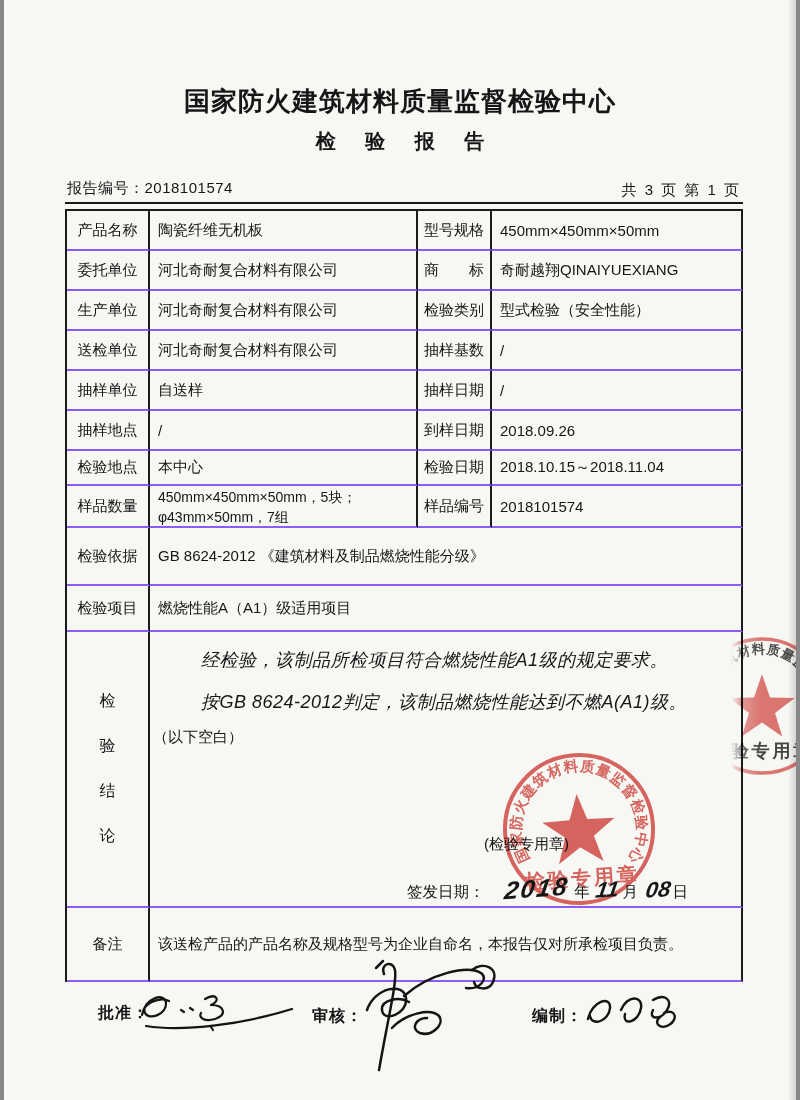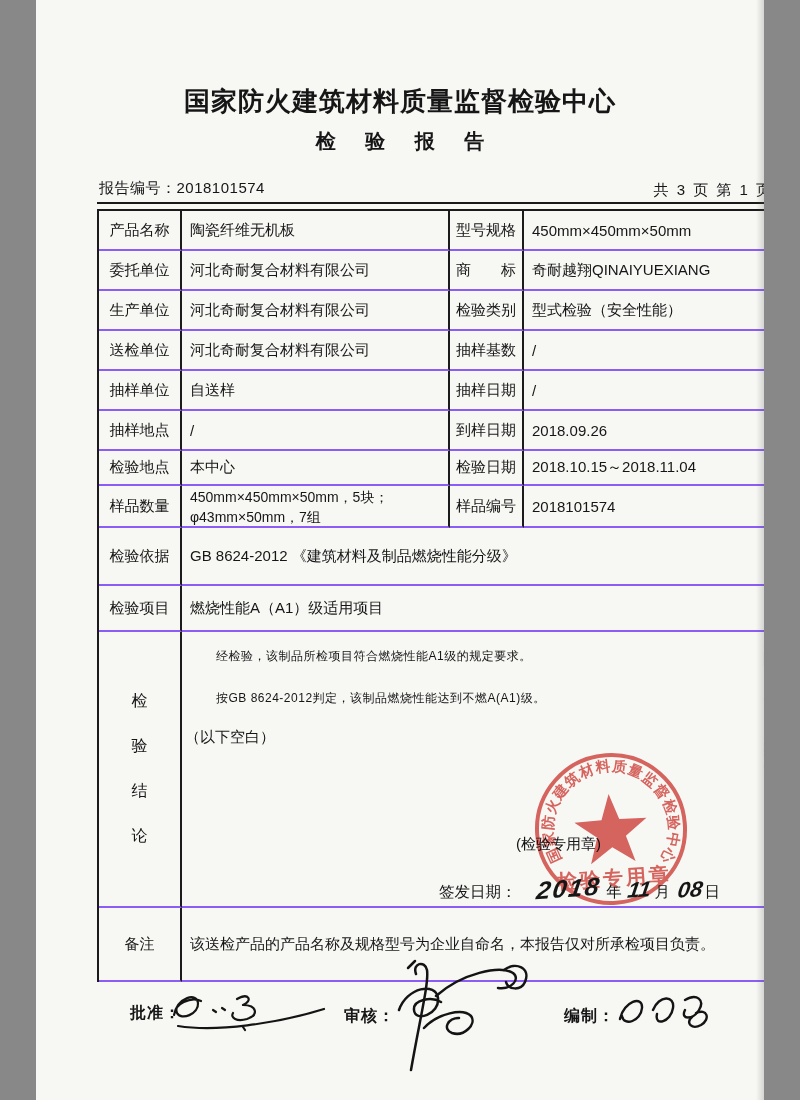--- a/index.html
+++ b/index.html
@@ -1,18 +1,18 @@
 <!DOCTYPE html>
 <html style="--stamp-color: #d6453f;"><head>
 <meta charset="utf-8">
 <style>
   * { margin:0; padding:0; box-sizing:border-box; }
   body { background:#888; font-family:"Liberation Sans","DejaVu Sans",sans-serif; }
   .page {
-    position:relative; width:728px; height:1100px; margin:0 auto;
+    position:relative; width:792px; height:1100px; margin:0 auto;
     background:#f7f7f4; color:#161616; overflow:hidden;
   }
   .scan-edge { position:absolute; top:0; right:0; width:8px; height:100%;
     background:linear-gradient(to right, rgba(0,0,0,0), rgba(90,88,80,.22)); }
 
   
   .org-name { position:absolute; top:84px; left:0; width:100%; text-align:center;
     font-size:26px; font-weight:bold; letter-spacing:1px; }
   .doc-title { position:absolute; top:128px; left:0; width:100%; text-align:center;
     font-size:20px; font-weight:bold; letter-spacing:12px; text-indent:12px; }
@@ -34,21 +34,21 @@
     display:flex; align-items:center; overflow:hidden; }
   .lab { justify-content:center; text-align:center; padding:2px 2px; white-space:nowrap; }
   .val { justify-content:flex-start; padding:2px 8px; }
   .val.small { font-size:14px; line-height:1.4; }
   .span3 { grid-column:2 / 5; }
   .wrapval { display:block; }
 
   
   .concl-label { flex-direction:column; justify-content:center; gap:24px; font-size:16px; }
   .concl-body { position:relative; display:block; }
-  .concl-line { position:absolute; left:34px; font-size:12px; letter-spacing:.5px; white-space:nowrap; }
+  .concl-line { position:absolute; left:51px; font-size:18px; letter-spacing:.5px; white-space:nowrap;font-style:italic; }
   .l1 { top:16px; } .l2 { top:58px; }
   .blank-note { position:absolute; left:3px; top:96px; font-size:15px; }
   .seal-note { position:absolute; left:334px; top:203px; font-size:15px; z-index:2; }
   .issue-line { position:absolute; left:257px; top:242px; z-index:6; font-size:15.5px; white-space:nowrap; }
   .hand { display:inline-block; font-style:italic; font-weight:600; transform:skewX(-12deg) rotate(-4deg); }
   .hand-year { font-size:25px; margin:0 6px 0 20px; letter-spacing:2px; }
   .hand-month { font-size:22px; margin:0 4px 0 6px; }
   .hand-day { font-size:22px; margin:0 2px 0 8px; }
 
   

